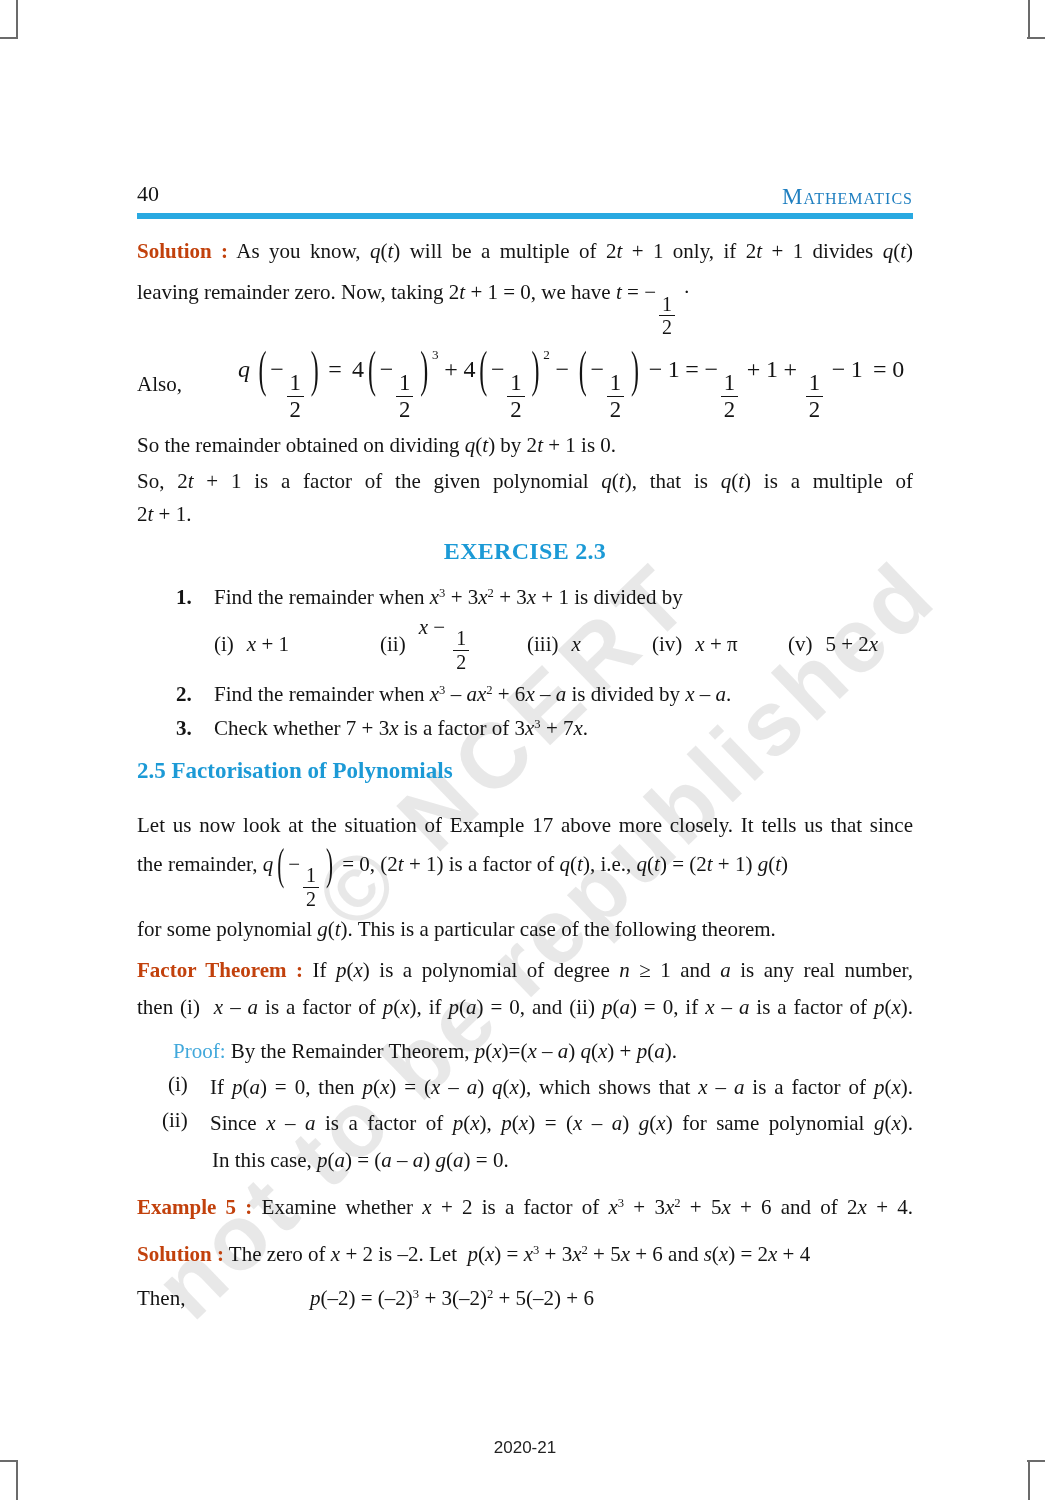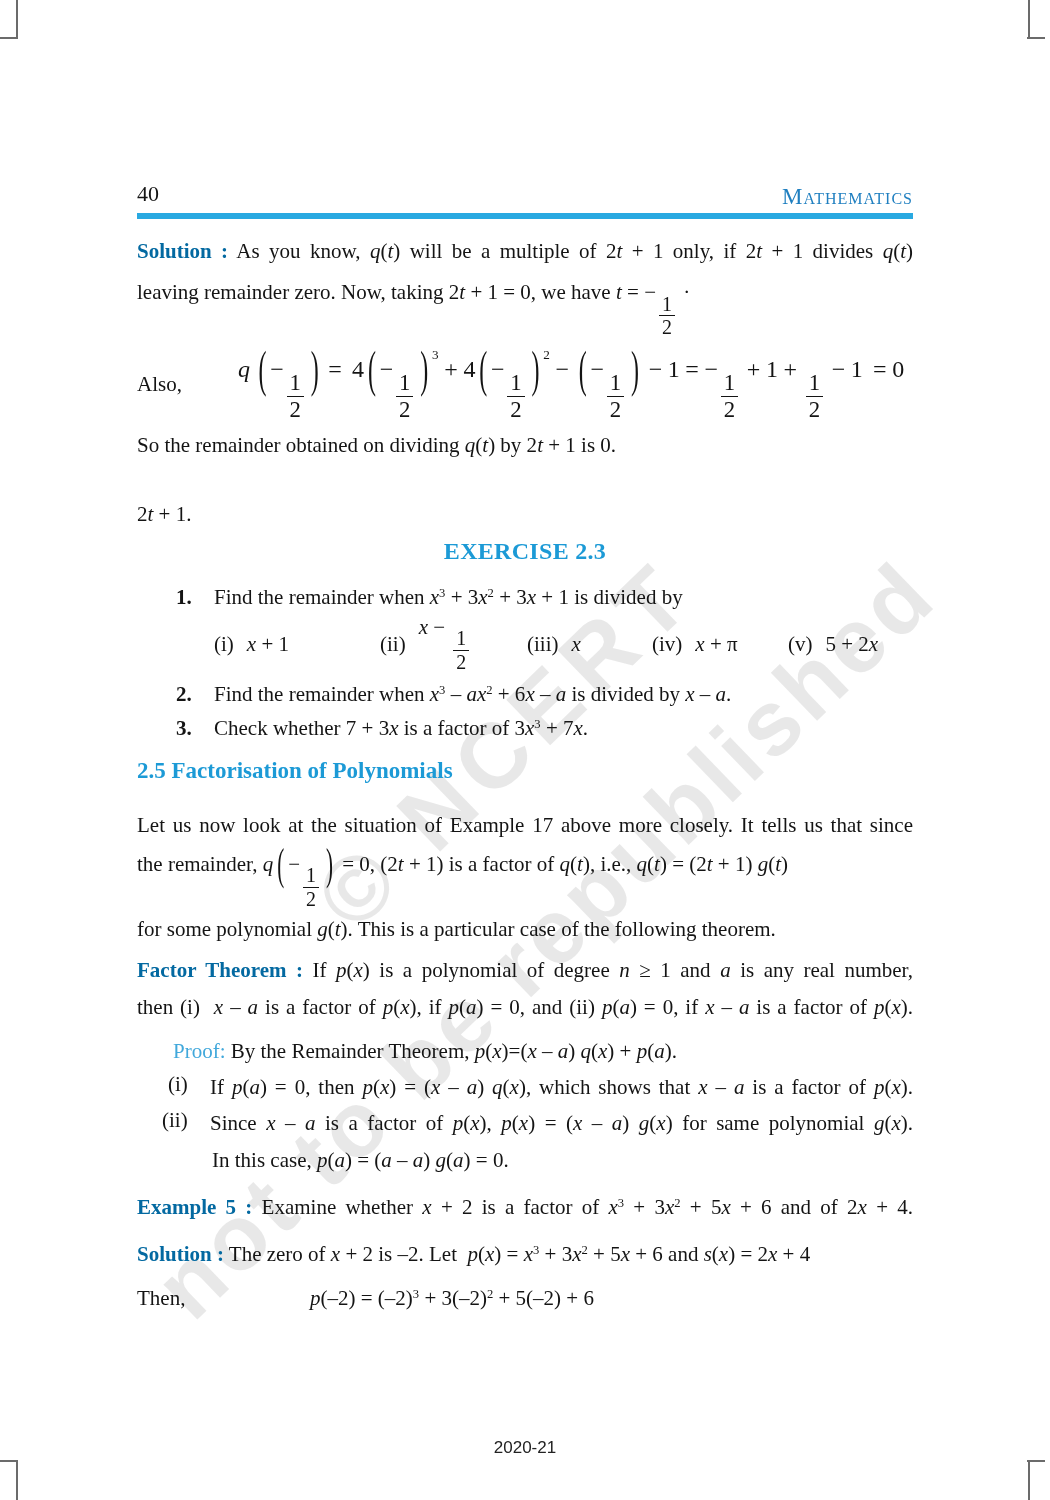--- a/index.html
+++ b/index.html
@@ -7,21 +7,21 @@
         font-family:"Liberation Serif", serif;color:#141414;font-size:21px;}
   .abs{position:absolute;}
   
   .pgnum{left:137px;top:181px;font-size:22px;}
   .htitle{right:137px;top:184px;font-variant:small-caps;letter-spacing:1px;color:#1f7fc0;font-size:23px;}
   .rule{left:137px;top:213px;width:776px;height:6px;background:#29a9e1;}
   
   .line{left:137px;width:776px;line-height:31px;}
   .jline{left:137px;width:776px;line-height:31px;text-align:justify;text-align-last:justify;}
   .mline{display:flex;align-items:center;line-height:1.25;}
-  .blue{color:#0369a1;font-weight:bold;}
+  .blue{color:#c2410c;font-weight:bold;}
   .proofblue{color:#41a8db;}
   sup{font-size:0.6em;line-height:0;vertical-align:0.55em;}
   sup.hp{font-size:0.55em;vertical-align:1.35em;}
   .fr{display:inline-flex;flex-direction:column;align-items:center;line-height:1.12;
       vertical-align:-0.58em;font-size:0.95em;margin:0 3px;text-align:center;}
   .fr>span:first-child{border-bottom:1.4px solid currentColor;padding:0 3px;}
   .bp{display:inline-block;transform:scaleY(2.15);transform-origin:center;margin:0 4px;font-weight:300;}
   
   .qnum{font-weight:bold;}
   
@@ -92,20 +92,23 @@
           <span>2</span>
         </span> + 1 + <span class="fr">
           <span>1</span>
           <span>2</span>
         </span> − 1  = 0</span>
   </div>
 
   <div class="abs line" style="top:430px;">
     <span>So the remainder obtained on dividing <i>q</i>(<i>t</i>) by 2<i>t</i> + 1 is 0.</span>
   </div>
+  <div class="abs jline" style="top:466px;">
+    <span>So, 2<i>t</i> + 1 is a factor of the given polynomial <i>q</i>(<i>t</i>), that is <i>q</i>(<i>t</i>) is a multiple of</span>
+  </div>
   <div class="abs line" style="top:499px;">
     <span>2<i>t</i> + 1.</span>
   </div>
 
   <div class="abs extitle">EXERCISE 2.3</div>
 
   <div class="abs" style="left:176px;top:585px;">
     <b class="qnum">1.</b>
     <span style="margin-left:17px;">Find the remainder when <i>x</i><sup>3</sup> + 3<i>x</i><sup>2</sup> + 3<i>x</i> + 1 is divided by</span>
   </div>

